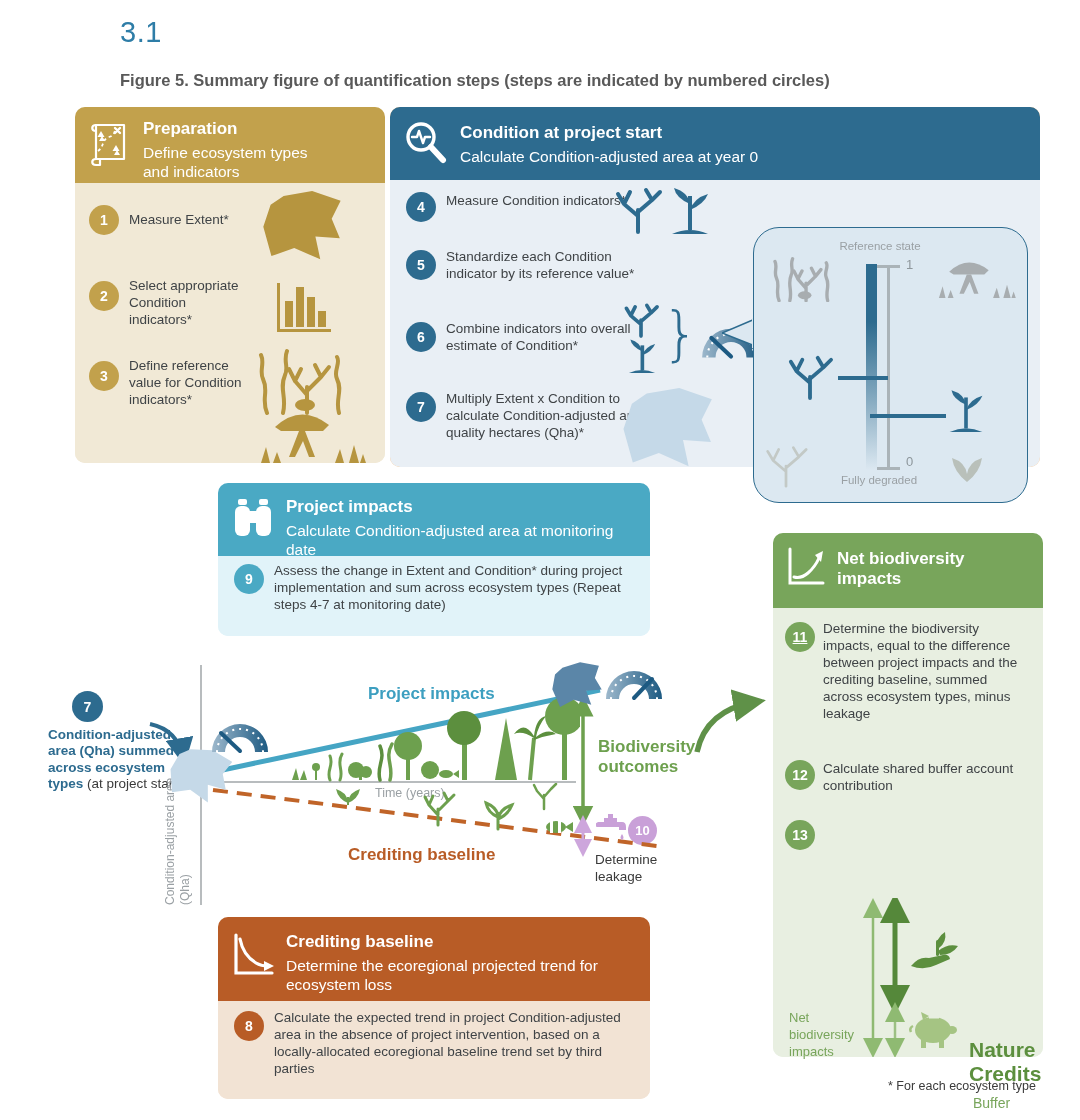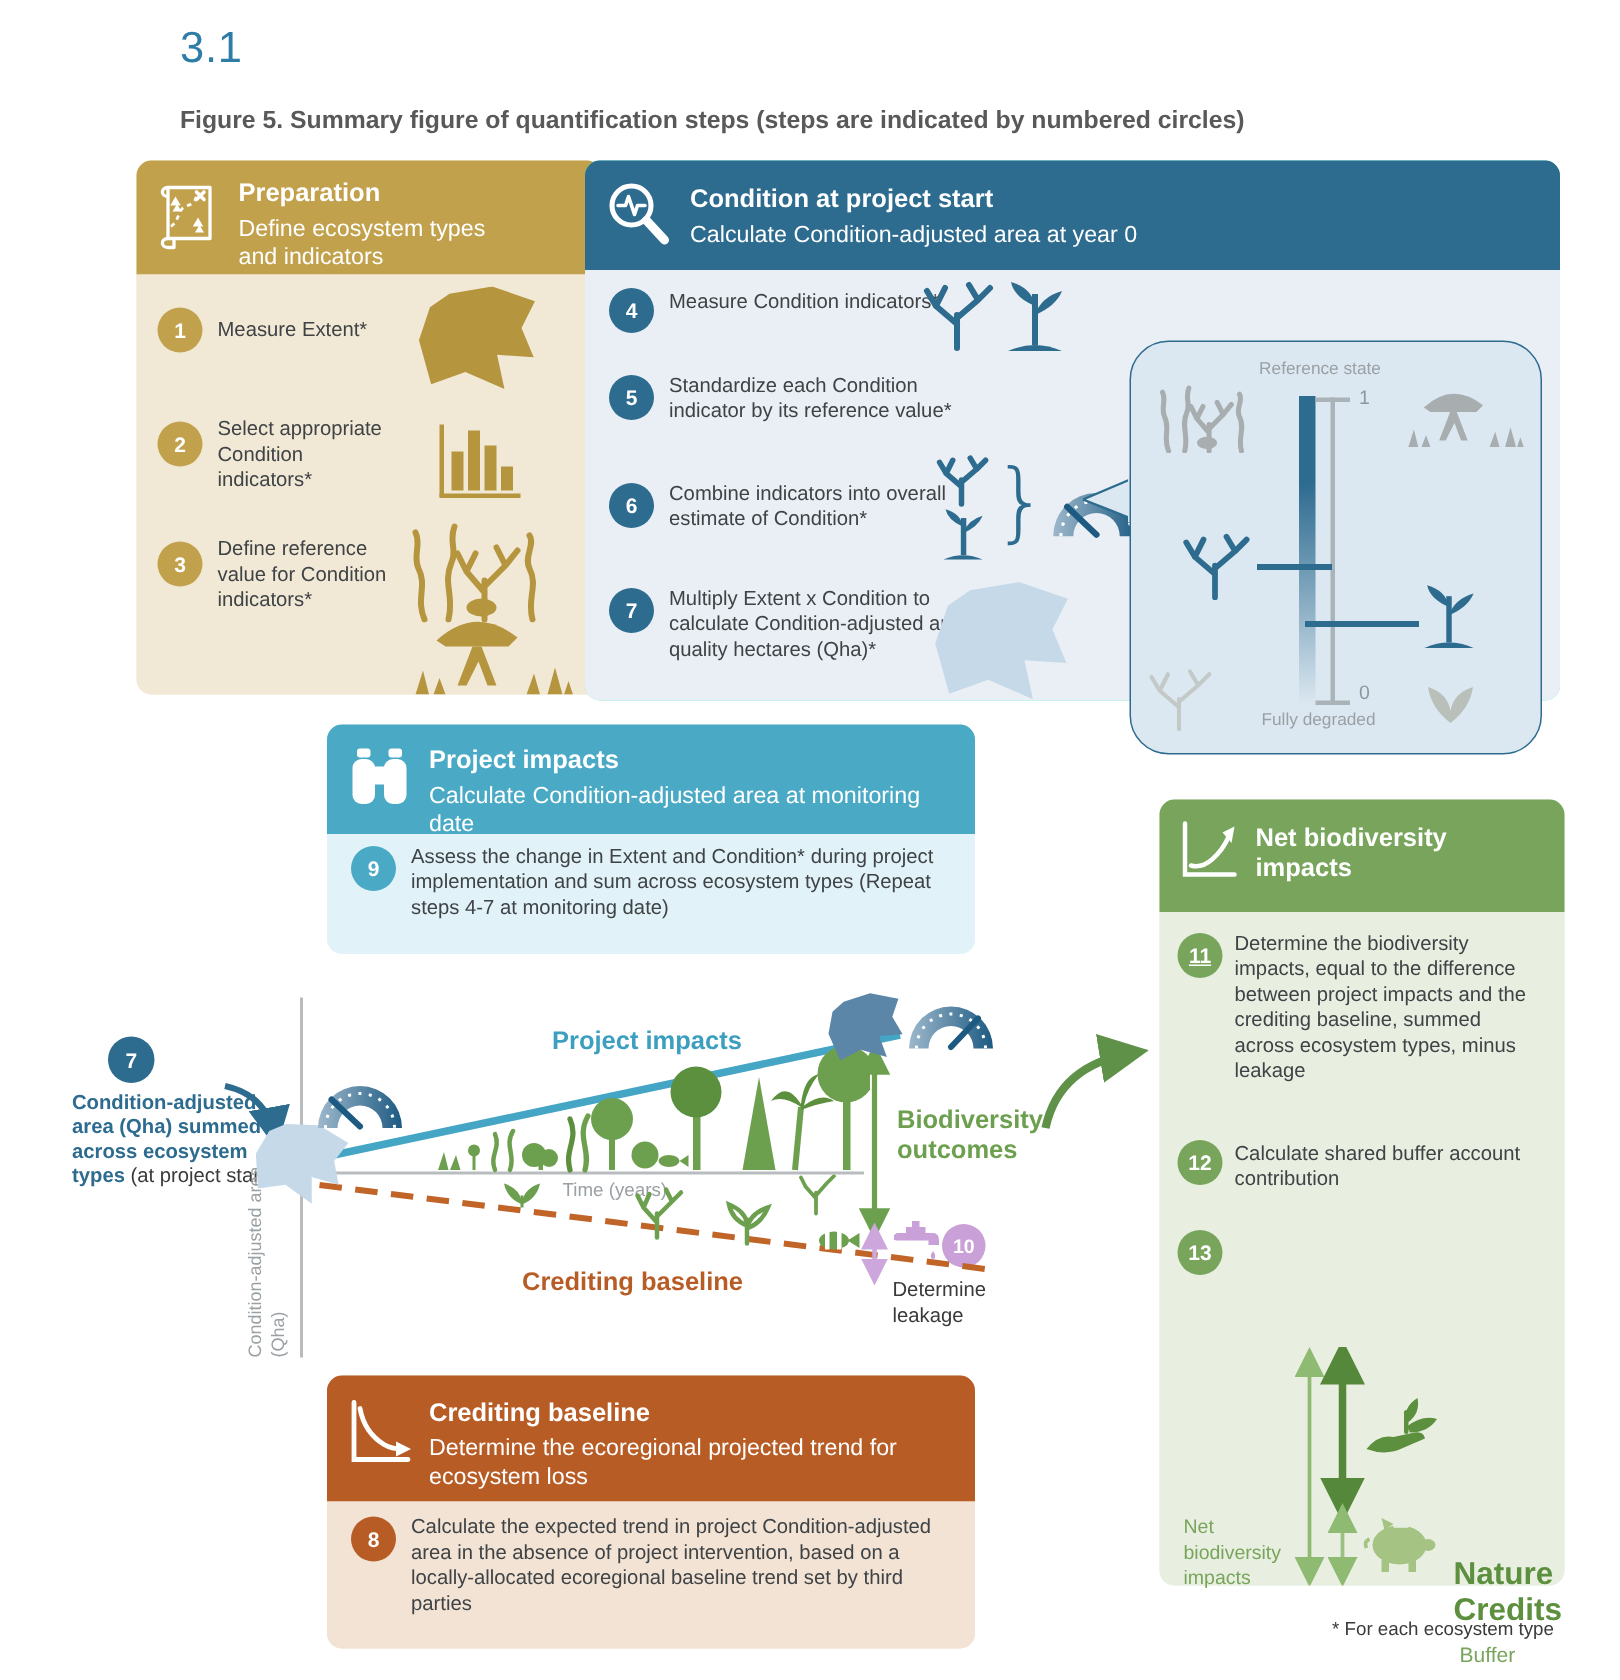--- a/index.html
+++ b/index.html
@@ -14,25 +14,25 @@
   
   .panel { position:absolute; border-radius:10px; }
   .panel-header { position:absolute; left:0; top:0; width:100%; border-radius:10px 10px 0 0; display:flex; align-items:flex-start; padding:12px 10px 8px 12px; gap:10px; }
   .hdr-text { color:#fff; }
   .hdr-title { font-size:17px; font-weight:bold; line-height:1.2; }
   .hdr-sub { font-size:15.5px; line-height:1.18; margin-top:5px; }
   .panel-body { position:absolute; left:0; width:100%; border-radius:0 0 10px 10px; }
   .num { position:absolute; width:30px; height:30px; border-radius:50%; color:#fff; font-weight:bold; font-size:14px; display:flex; align-items:center; justify-content:center; }
   .step-text { position:absolute; font-size:13.5px; line-height:1.26; color:#3f4346; }
   
-  .p-prep { left:91px; top:107px; width:310px; height:356px; background:#f1e9d6; }
+  .p-prep { left:75px; top:107px; width:310px; height:356px; background:#f1e9d6; }
   .p-prep .panel-header { background:#c2a14c; height:76px; }
   .gold-num { background:#c2a14c; }
   
-  .p-cond { left:390px; top:107px; width:650px; height:360px; background:#5eead4; }
+  .p-cond { left:390px; top:107px; width:650px; height:360px; background:#fdba74; }
   .p-cond .panel-header { background:#2d6b8f; height:73px; }
   .blue-num { background:#2d6b8f; }
   
   .bubble { position:absolute; left:363px; top:75px; width:275px; height:276px; background:#dce8f1; border:1.6px solid #2d6b8f; border-radius:26px; }
   .bubble-label { position:absolute; font-size:11.5px; color:#9aa0a4; }
   .grad-bar { position:absolute; left:112px; top:36px; width:11px; height:206px;
     background:linear-gradient(to bottom,#2d6b8f 0%,#2d6b8f 28%,rgba(45,107,143,.55) 62%,rgba(255,255,255,0) 100%); }
   .scale-line { position:absolute; left:133px; top:37px; width:3px; height:205px; background:#aab3b8; }
   .scale-line::before, .scale-line::after { content:""; position:absolute; left:-10px; width:23px; height:3px; background:#aab3b8; }
   .scale-line::before { top:0; } .scale-line::after { bottom:0; }

